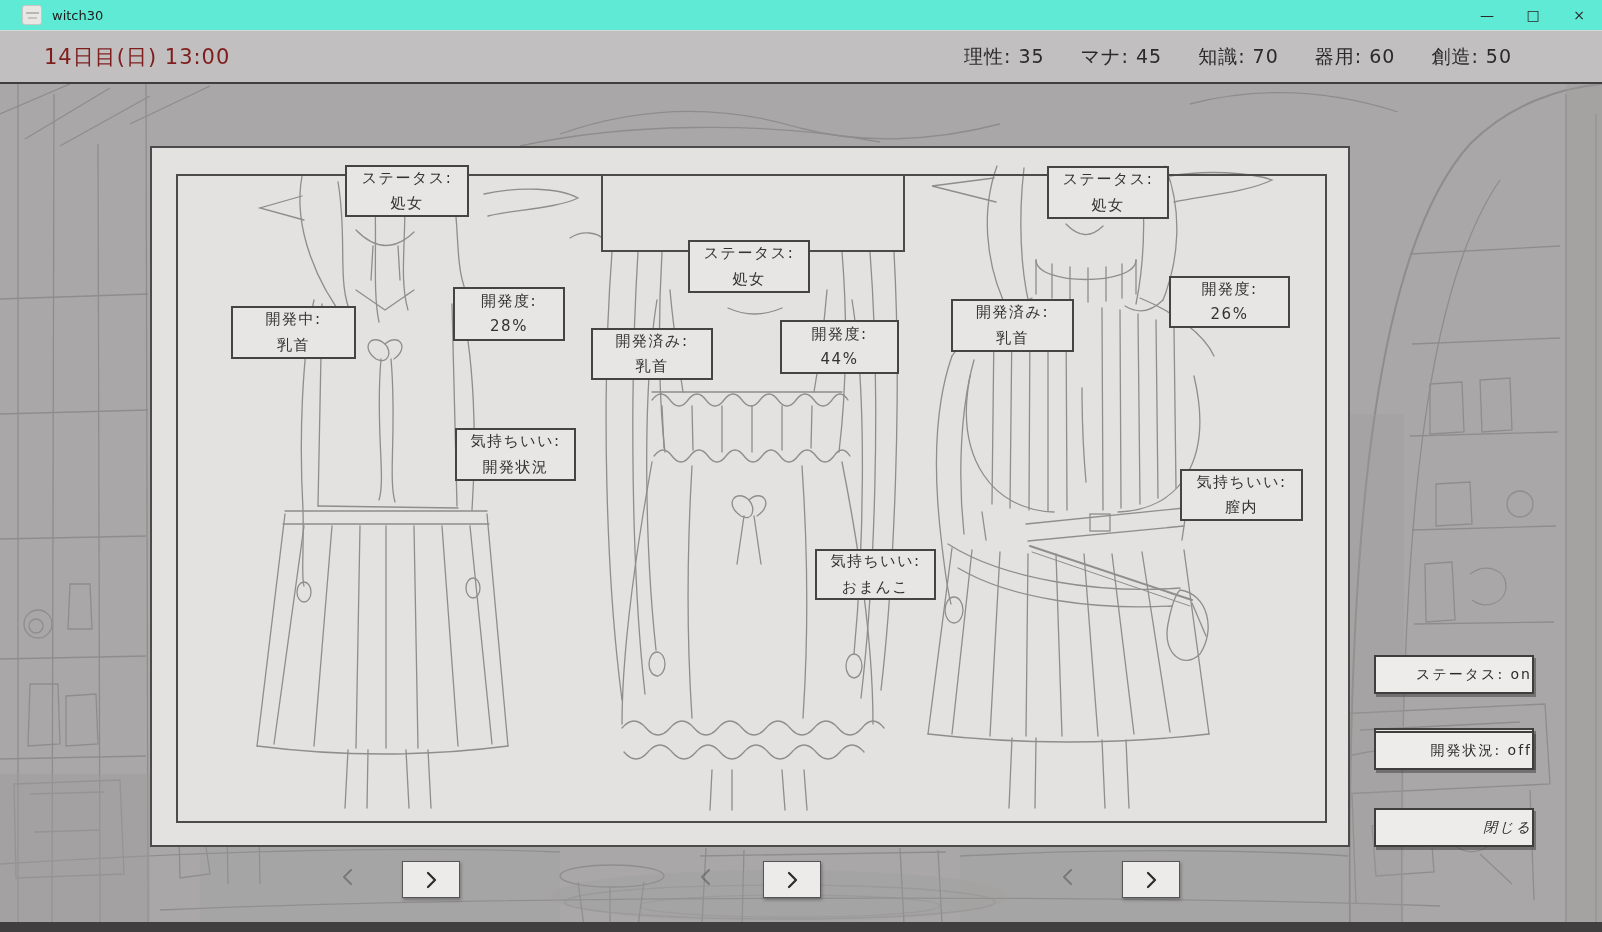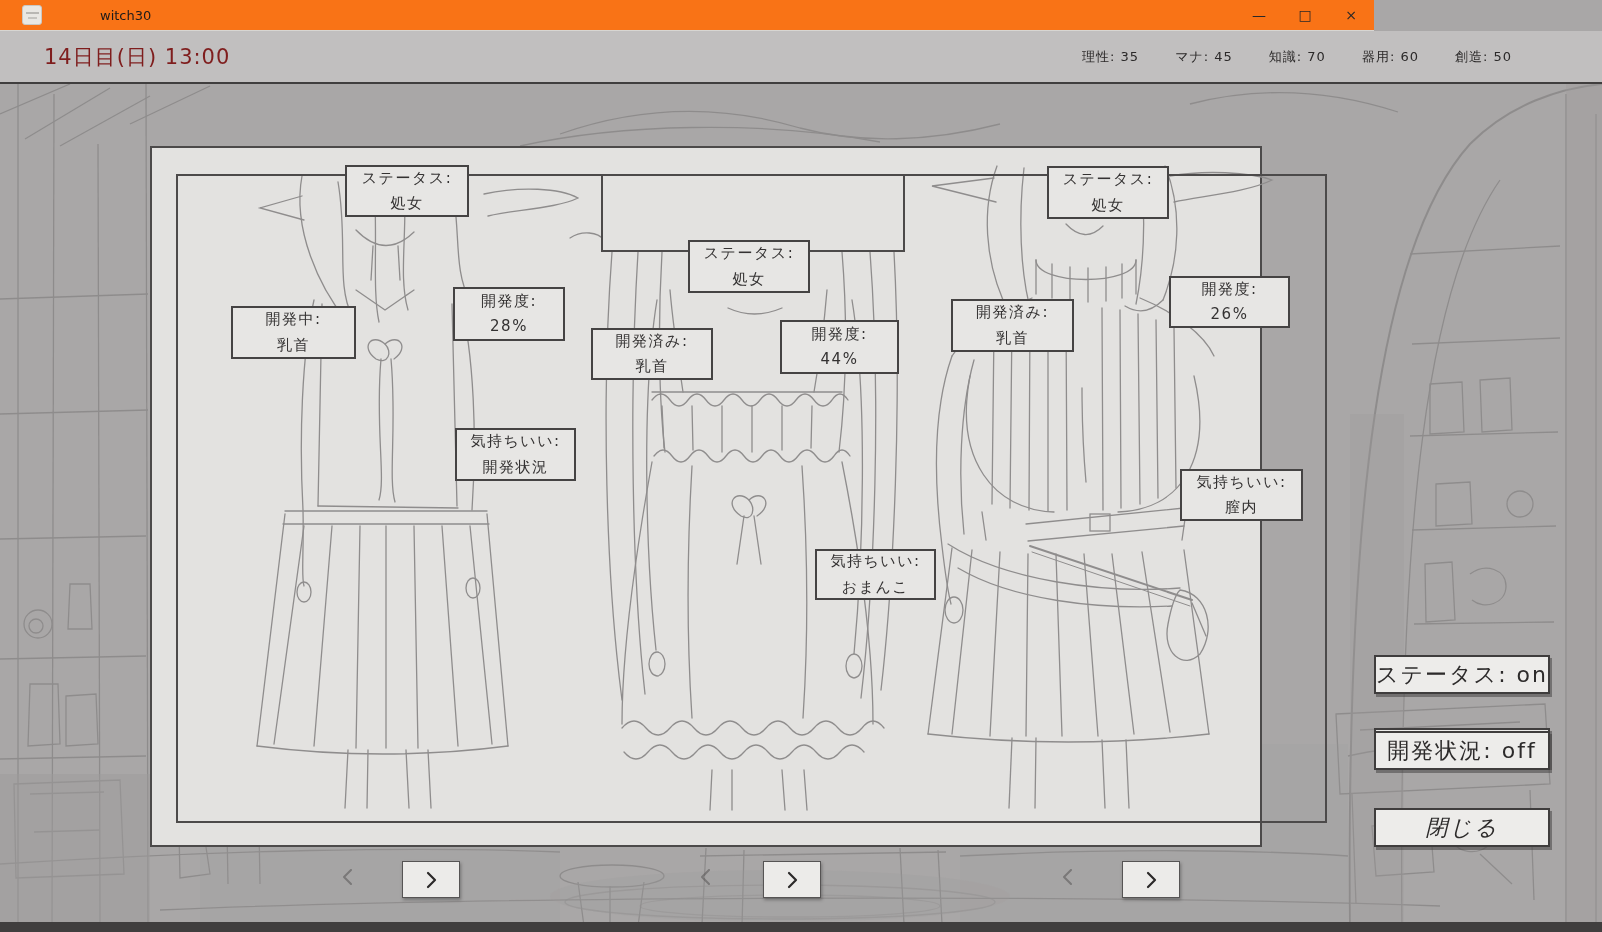--- a/index.html
+++ b/index.html
@@ -1,45 +1,45 @@
 <!DOCTYPE html>
 <html><head>
 <meta charset="utf-8">
 <style>
   * { margin:0; padding:0; box-sizing:border-box; }
   html,body { width:1602px; height:932px; overflow:hidden; }
   body { font-family:"DejaVu Sans","Liberation Sans",sans-serif; color:#2e2c2c; position:relative; background:#a9a7a7; }
 
   
-  .titlebar { position:absolute; left:0; top:0; width:1374px; height:31px; background:#f97316; border-bottom:1px solid #d8d6d2; display:flex; align-items:center; z-index:50;gap:48px; }
+  .titlebar { position:absolute; left:0; top:0; width:1602px; height:31px; background:#5eead4; border-bottom:1px solid #d8d6d2; display:flex; align-items:center; z-index:50; }
   .app-icon { width:20px; height:20px; margin-left:22px; background:#e9e7e3; border:1px solid #c9c7c3; border-radius:3px; position:relative; overflow:hidden; }
   .app-icon::before { content:""; position:absolute; left:3px; top:6px; width:13px; height:2px; background:#b9b7b3; }
   .app-icon::after { content:""; position:absolute; left:5px; top:11px; width:9px; height:2px; background:#c6c4c0; }
   .window-title { margin-left:10px; font-size:13px; color:#1d1b1b; }
   .win-controls { margin-left:auto; display:flex; height:100%; }
   .win-btn { width:46px; height:100%; display:flex; align-items:center; justify-content:center; font-size:14px; color:#2a2828; cursor:pointer; }
 
   
   .header { position:absolute; left:0; top:31px; width:1602px; height:53px; background:#c1bfbf; border-bottom:2px solid #403e3e; z-index:40; }
   .date-time { position:absolute; left:44px; top:50%; transform:translateY(-50%); font-size:21px; letter-spacing:1px; color:#7f1d1d; }
-  .stats { position:absolute; right:90px; top:50%; transform:translateY(-50%); display:flex; gap:36px; font-size:13px; letter-spacing:1px; color:#2b2929; }
+  .stats { position:absolute; right:90px; top:50%; transform:translateY(-50%); display:flex; gap:36px; font-size:19px; letter-spacing:1px; color:#2b2929; }
 
   
   .bg-art { position:absolute; left:0; top:84px; width:1602px; height:848px; z-index:1; }
 
   
-  .panel { position:absolute; left:150px; top:146px; width:1112px; height:701px; background:#e3e2e0; border:2px solid #4c4a4a; z-index:10; }
+  .panel { position:absolute; left:150px; top:146px; width:1200px; height:701px; background:#e3e2e0; border:2px solid #4c4a4a; z-index:10; }
   .panel-inner-border { position:absolute; left:24px; top:26px; width:1151px; height:649px; border:2px solid #4c4a4a; pointer-events:none; }
   .sketch { position:absolute; left:0; top:0; width:1200px; height:701px; }
 
   .label-box { position:absolute; background:#e7e6e4; border:2px solid #454343; display:flex; flex-direction:column; align-items:center; justify-content:center; text-align:center; font-size:15px; line-height:1.7; letter-spacing:1.5px; color:#343232; z-index:12; }
   .empty-box { position:absolute; left:449px; top:26px; width:304px; height:78px; background:#e3e2e0; border:2px solid #4c4a4a; z-index:11; }
 
   
-  .side-btn { position:absolute; left:1374px; width:176px; height:39px; background:#edecea; border:2px solid #3f3d3d; box-shadow:2px 3px 0 rgba(62,60,60,.5); display:flex; align-items:center; justify-content:center; font-size:22px; letter-spacing:2px; color:#2d2b2b; cursor:pointer; z-index:20; }
+  .side-btn { position:absolute; left:1374px; width:160px; height:39px; background:#edecea; border:2px solid #3f3d3d; box-shadow:2px 3px 0 rgba(62,60,60,.5); display:flex; align-items:center; justify-content:flex-end; font-size:14px; letter-spacing:2px; color:#2d2b2b; cursor:pointer; z-index:20; }
 
   
   .pager-btn { position:absolute; width:58px; height:37px; background:#ecebe9; border:1px solid #565454; box-shadow:1px 2px 3px rgba(55,53,53,.45); display:flex; align-items:center; justify-content:center; cursor:pointer; z-index:20; }
   .ghost-chevron { position:absolute; width:30px; height:30px; display:flex; align-items:center; justify-content:center; opacity:.55; z-index:20; }
   .chev { stroke:#2b2929; stroke-width:2.2; fill:none; stroke-linecap:round; stroke-linejoin:round; }
   .chev-dim { stroke:#565454; stroke-width:2; fill:none; stroke-linecap:round; stroke-linejoin:round; }
 </style>
 </head>
 <body>
 

